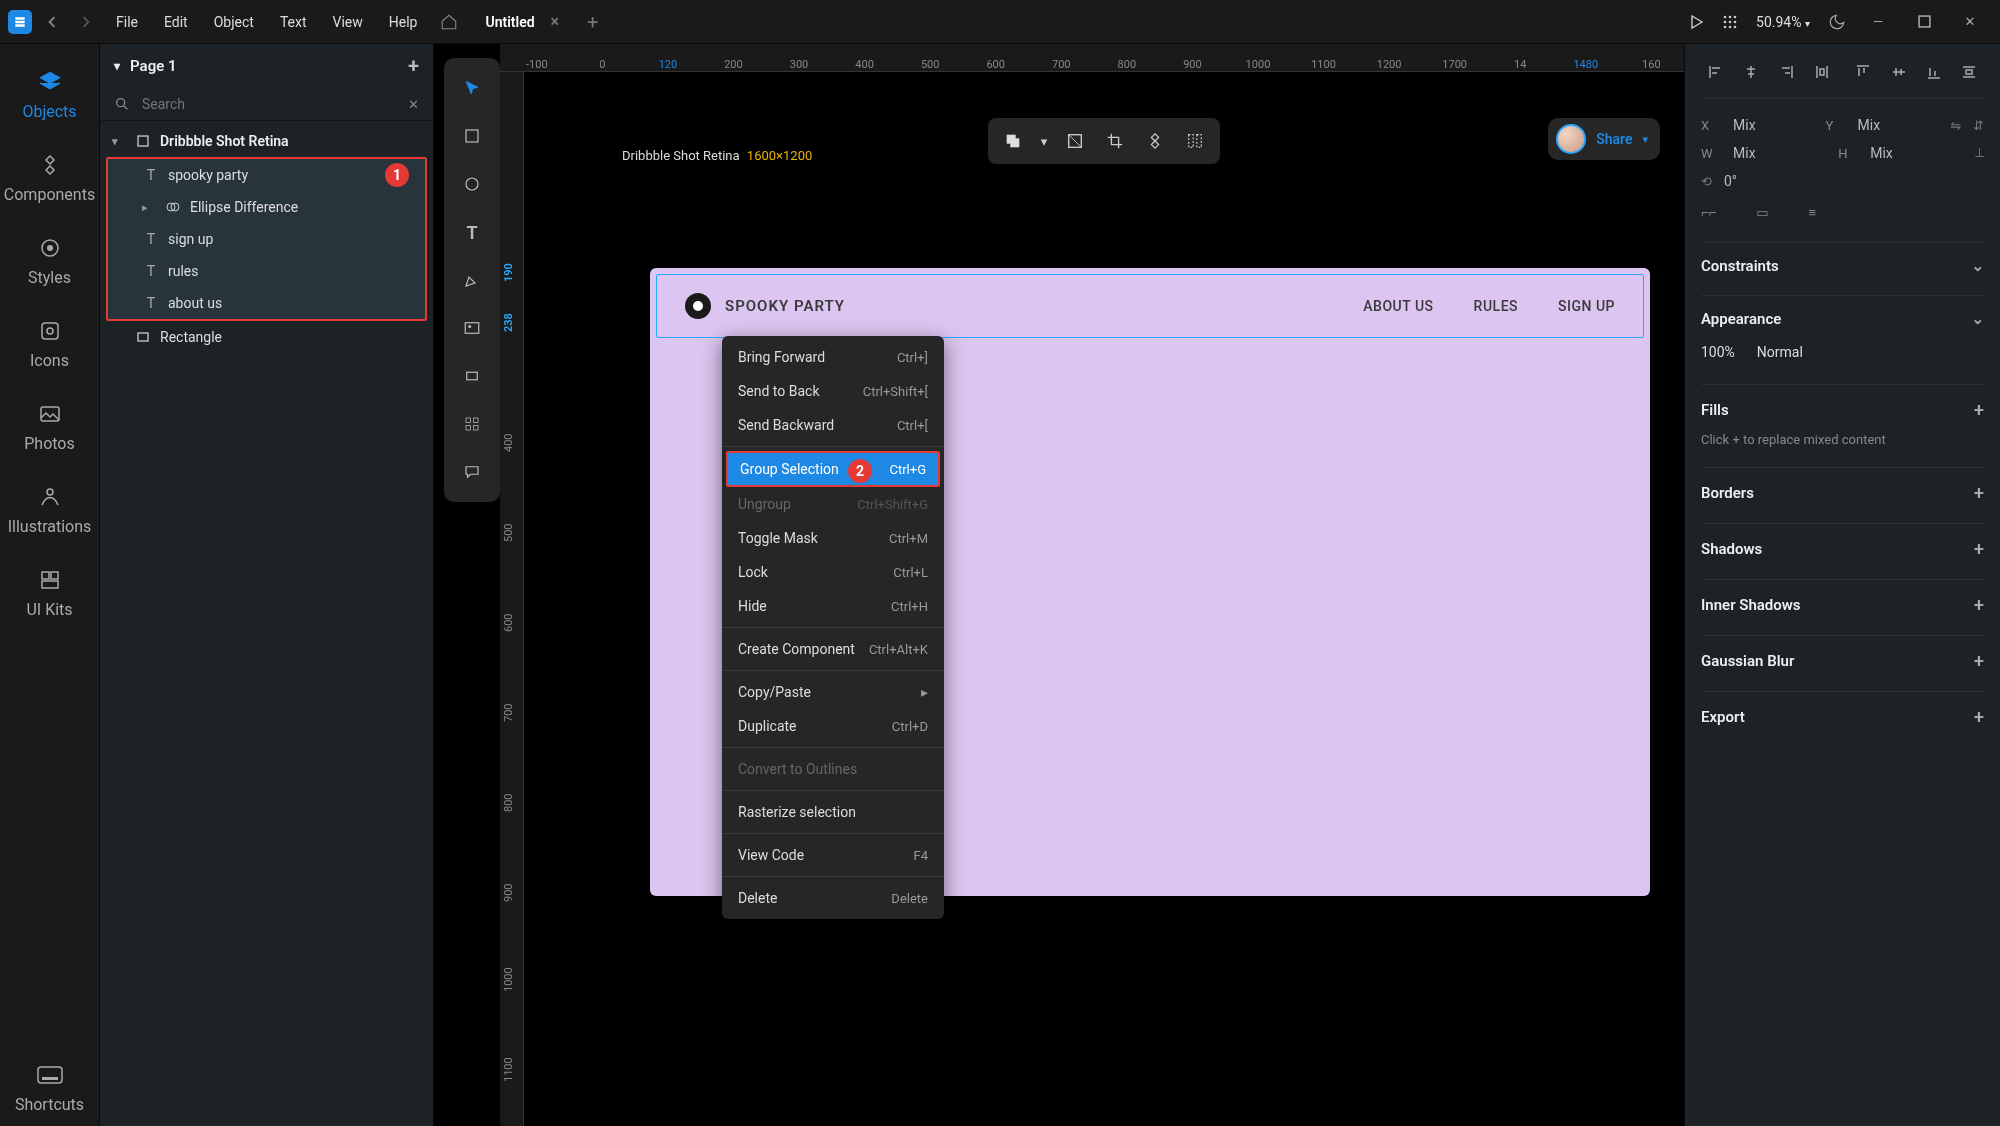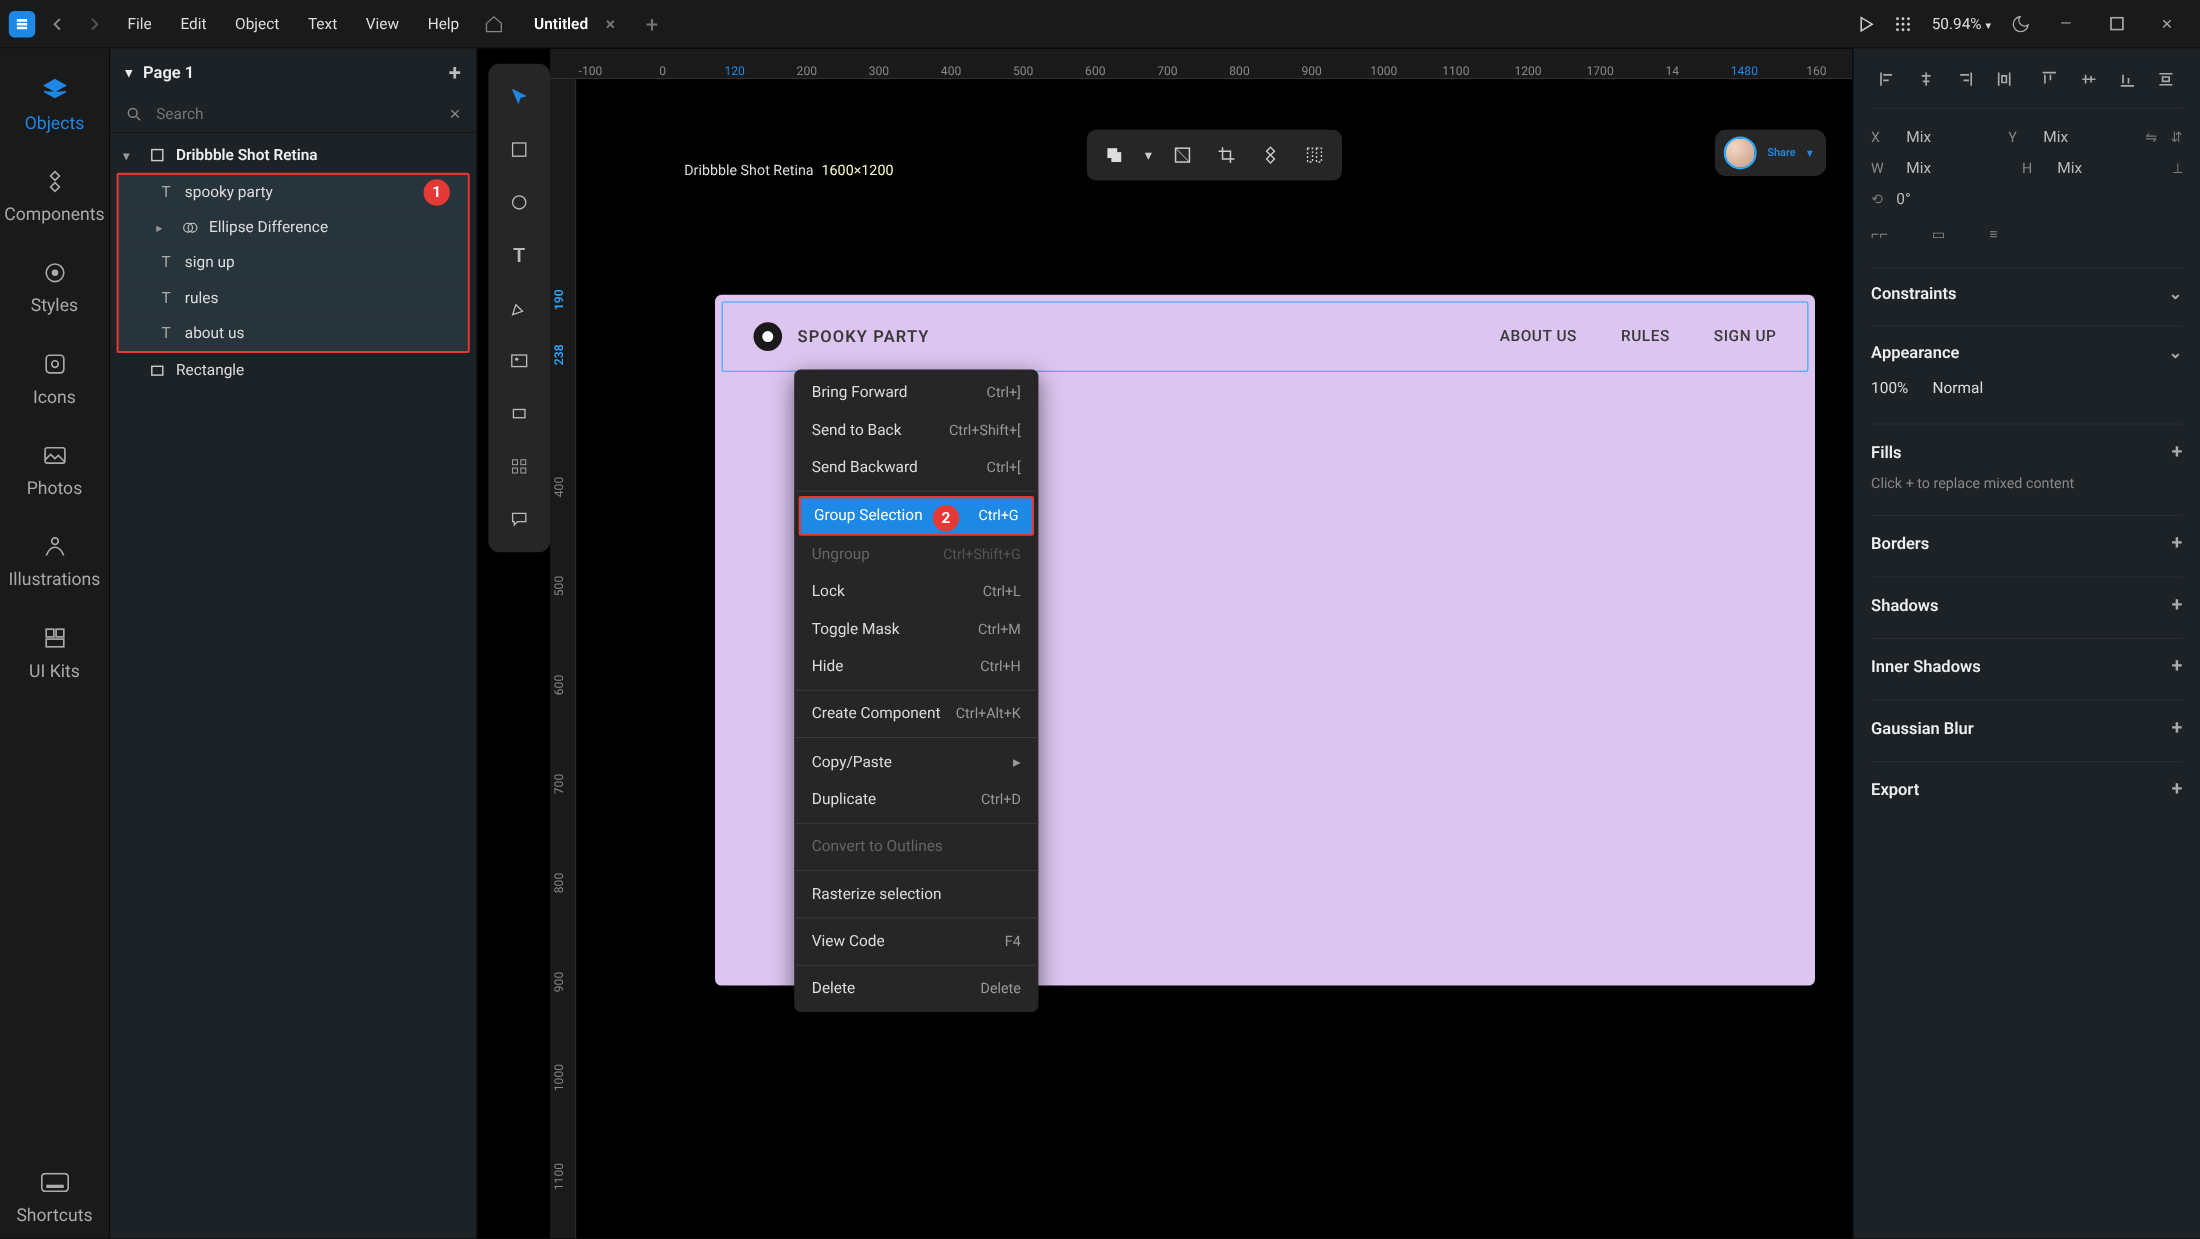--- a/index.html
+++ b/index.html
@@ -58,36 +58,36 @@
 .vtoolbar .tb.active svg * { fill:#1e88e5; stroke:#1e88e5; }
 .canvas-wrap { flex:1; position:relative; overflow:hidden; }
 .ruler-h { position:absolute; top:0; left:0; right:0; height:28px; background:#1a1a1a; border-bottom:1px solid #333; display:flex; align-items:flex-end; font-size:11px; color:#888; padding-left:4px;}
 .ruler-h .tick { width:68px; text-align:center; }
 .ruler-h .tick.blue { color:#1e88e5; }
 .ruler-v { position:absolute; top:28px; left:0; bottom:0; width:24px; background:#1a1a1a; border-right:1px solid #333; }
 .ruler-v .vt { position:absolute; left:2px; font-size:11px; color:#888; transform: rotate(-90deg); transform-origin: left top; width:40px;}
 .ruler-v .vt.blue { color:#2aa8ff; font-weight:600; }
 .canvas-area { position:absolute; top:28px; left:24px; right:0; bottom:0; background:#000;}
 .frame-label { position:absolute; top:76px; left:98px; color:#ddd; font-size:13px; }
-.frame-label .dims { color:#fef9c3; margin-left:4px;}
+.frame-label .dims { color:#eab308; margin-left:4px;}
 .artboard { position:absolute; top:96px; left:98px; width:1112px; height:836px; background:#000;}
 .frame { position:absolute; top:100px; left:28px; width:1000px; height:628px; background:#dcc5f0; border-radius:6px; }
 .frame .nav { display:flex; align-items:center; padding:18px 28px; gap:14px; border:1px solid #2aa8ff; border-radius:2px; margin:6px;}
 .frame .brand-ic { width:26px; height:26px; background:#1a1a1a; border-radius:50%; display:flex; align-items:center; justify-content:center;}
 .frame .brand-ic::after{content:""; width:10px; height:10px; background:#fff; border-radius:50%;}
 .frame .brand { color:#3a3a3a; font-weight:600; letter-spacing:1px; font-size:15px;}
 .frame .navspacer{flex:1;}
 .frame .navlink { color:#3a3a3a; font-weight:500; font-size:14px; letter-spacing:0.5px; margin-left:26px;}
 
 
 .float-tools { position:absolute; top:46px; left:50%; transform:translateX(-50%); background:#262626; border-radius:8px; display:flex; align-items:center; padding:6px 8px; gap:6px;}
 .float-tools .ft { width:34px; height:34px; display:flex; align-items:center; justify-content:center; color:#ccc; }
 .share-chip { position:absolute; top:46px; right:24px; background:#262626; border-radius:10px; display:flex; align-items:center; padding:6px 12px 6px 8px; gap:10px;}
 .share-chip .avatar{ width:30px; height:30px; border-radius:50%; background: radial-gradient(circle at 30% 30%, #f3d6c4, #c69b85); border:2px solid #2aa8ff;}
-.share-chip .share-lbl{ color:#1e88e5; font-weight:600; font-size:10px;}
+.share-chip .share-lbl{ color:#1e88e5; font-weight:600; font-size:14px;}
 .share-chip .car{ color:#1e88e5; font-size:11px;}
 
 
 .ctx { position:absolute; top:264px; left:198px; width:222px; background:#262626; border-radius:6px; padding:4px 0; box-shadow:0 6px 20px rgba(0,0,0,0.5); font-size:14px;}
 .ctx .row{ display:flex; align-items:center; justify-content:space-between; padding:9px 16px; color:#ddd;}
 .ctx .row.disabled{ color:#666; }
 .ctx .row .sc{ color:#999; font-size:13px;}
 .ctx .row.disabled .sc { color:#555;}
 .ctx .sep{ height:1px; background:#3a3a3a; margin:4px 0;}
 .ctx .row.hl{ background:#1e88e5; color:#fff; border:2px solid #e53935; margin: 0 4px; border-radius:2px; padding:8px 12px; position:relative;}
@@ -487,26 +487,26 @@
             <div class="row hl">
               <span>Group Selection</span>
               <span class="badge-num">2</span>
               <span class="sc">Ctrl+G</span>
             </div>
             <div class="row disabled">
               <span>Ungroup</span>
               <span class="sc">Ctrl+Shift+G</span>
             </div>
             <div class="row">
+              <span>Toggle Mask</span>
+              <span class="sc">Ctrl+M</span>
+            </div>
+            <div class="row">
               <span>Lock</span>
               <span class="sc">Ctrl+L</span>
-            </div>
-            <div class="row">
-              <span>Toggle Mask</span>
-              <span class="sc">Ctrl+M</span>
             </div>
             <div class="row">
               <span>Hide</span>
               <span class="sc">Ctrl+H</span>
             </div>
             <div class="sep"></div>
             <div class="row">
               <span>Create Component</span>
               <span class="sc">Ctrl+Alt+K</span>
             </div>

